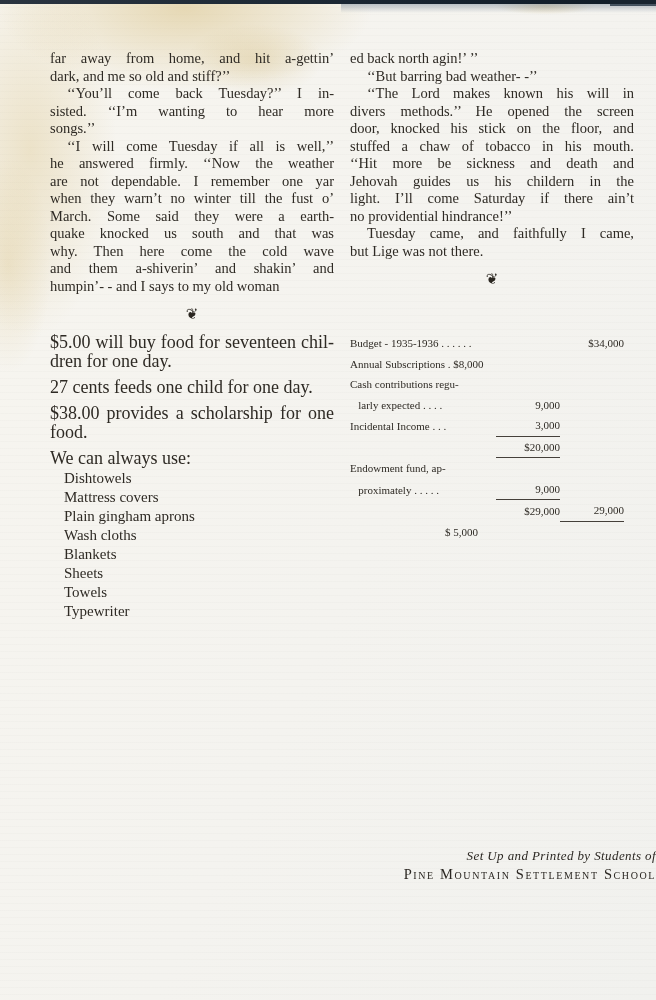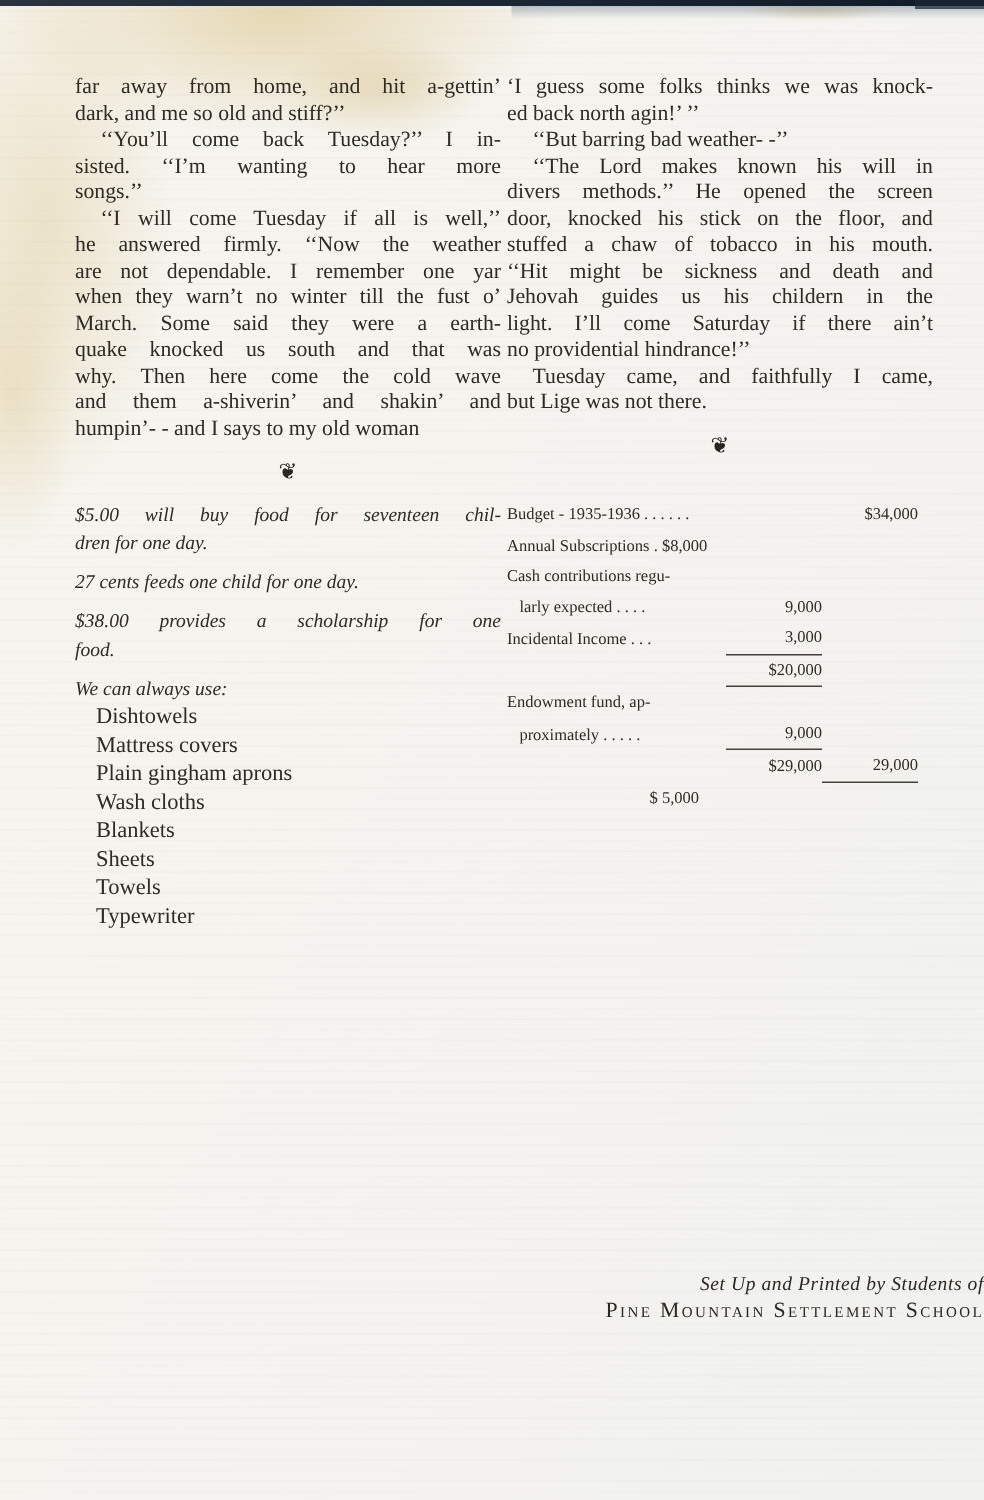--- a/index.html
+++ b/index.html
@@ -15,32 +15,32 @@
   .top-corner{position:absolute;top:0;right:0;width:46px;height:6px;background:#18242f;}
   .top-shadow{position:absolute;top:4px;right:0;width:48%;height:9px;
         background:linear-gradient(to bottom,rgba(125,140,155,.5),rgba(125,140,155,0));}
   .stain{position:absolute;inset:0;pointer-events:none;background:
         radial-gradient(ellipse 260px 115px at 185px 8px,  rgba(214,188,122,.50), rgba(214,188,122,0) 72%),
         radial-gradient(ellipse 120px 260px at 30px 150px, rgba(214,188,122,.33), rgba(214,188,122,0) 72%),
         radial-gradient(ellipse 95px 50px  at 255px 60px,  rgba(205,178,110,.30), rgba(205,178,110,0) 72%),
         radial-gradient(ellipse 70px 12px  at 545px 6px,   rgba(208,184,125,.45), rgba(208,184,125,0) 72%),
         radial-gradient(ellipse 60px 150px at 8px 265px,   rgba(214,188,122,.28), rgba(214,188,122,0) 72%);}
 
-  .cols{position:absolute;left:50px;width:584px;display:flex;gap:4px;}
+  .cols{position:absolute;left:50px;width:584px;display:flex;gap:16px;justify-content:flex-end;}
   .story{top:50px;}
   .middle{top:333px;}
   .col{width:284px;}
 
   .line{font-size:14.5px;line-height:17.5px;
         text-align:justify;text-align-last:justify;}
   .line.ind{padding-left:17px;}
   .line.last{text-align:left;text-align-last:left;}
   .line.gap{margin-top:7px;}
 
-  .appeal .line{font-size:13px;line-height:19px;font-style:italic;}
+  .appeal .line{font-size:18px;line-height:19px;}
   .supply-item{font-size:15px;line-height:19px;padding-left:14px;}
   .supplies{margin-top:1px;}
 
   .ornament{text-align:center;font-size:15px;margin-top:10px;color:#2a2620;}
 
   .budget{font-size:11px;}
   .brow{display:flex;align-items:flex-end;line-height:20.5px;padding-right:10px;}
   .blabel{flex:1;white-space:pre;overflow:hidden;}
   .binner,.bouter{width:64px;text-align:right;white-space:pre;}
   .binner.wide{width:0;overflow:hidden;}
@@ -91,35 +91,34 @@
 
           <div class="line">and them a-shiverin’ and shakin’ and</div>
 
           <div class="line last">humpin’- - and I says to my old woman</div>
         </div>
       <div class="ornament">❦</div>
     </div>
     <div class="col">
       <div>
 
-          <div class="line">‘I guess some folks thinks we was knock-</div>
 
           <div class="line last">ed back north agin!’ ’’</div>
 
           <div class="line ind last">‘‘But barring bad weather- -’’</div>
 
           <div class="line ind">‘‘The Lord makes known his will in</div>
 
           <div class="line">divers methods.’’ He opened the screen</div>
 
           <div class="line">door, knocked his stick on the floor, and</div>
 
           <div class="line">stuffed a chaw of tobacco in his mouth.</div>
 
-          <div class="line">‘‘Hit might be sickness and death and</div>
+          <div class="line">‘‘Hit more be sickness and death and</div>
 
 
           <div class="line">Jehovah guides us his childern in the</div>
 
           <div class="line">light. I’ll come Saturday if there ain’t</div>
 
           <div class="line last">no providential hindrance!’’</div>
 
           <div class="line ind">Tuesday came, and faithfully I came,</div>
 

